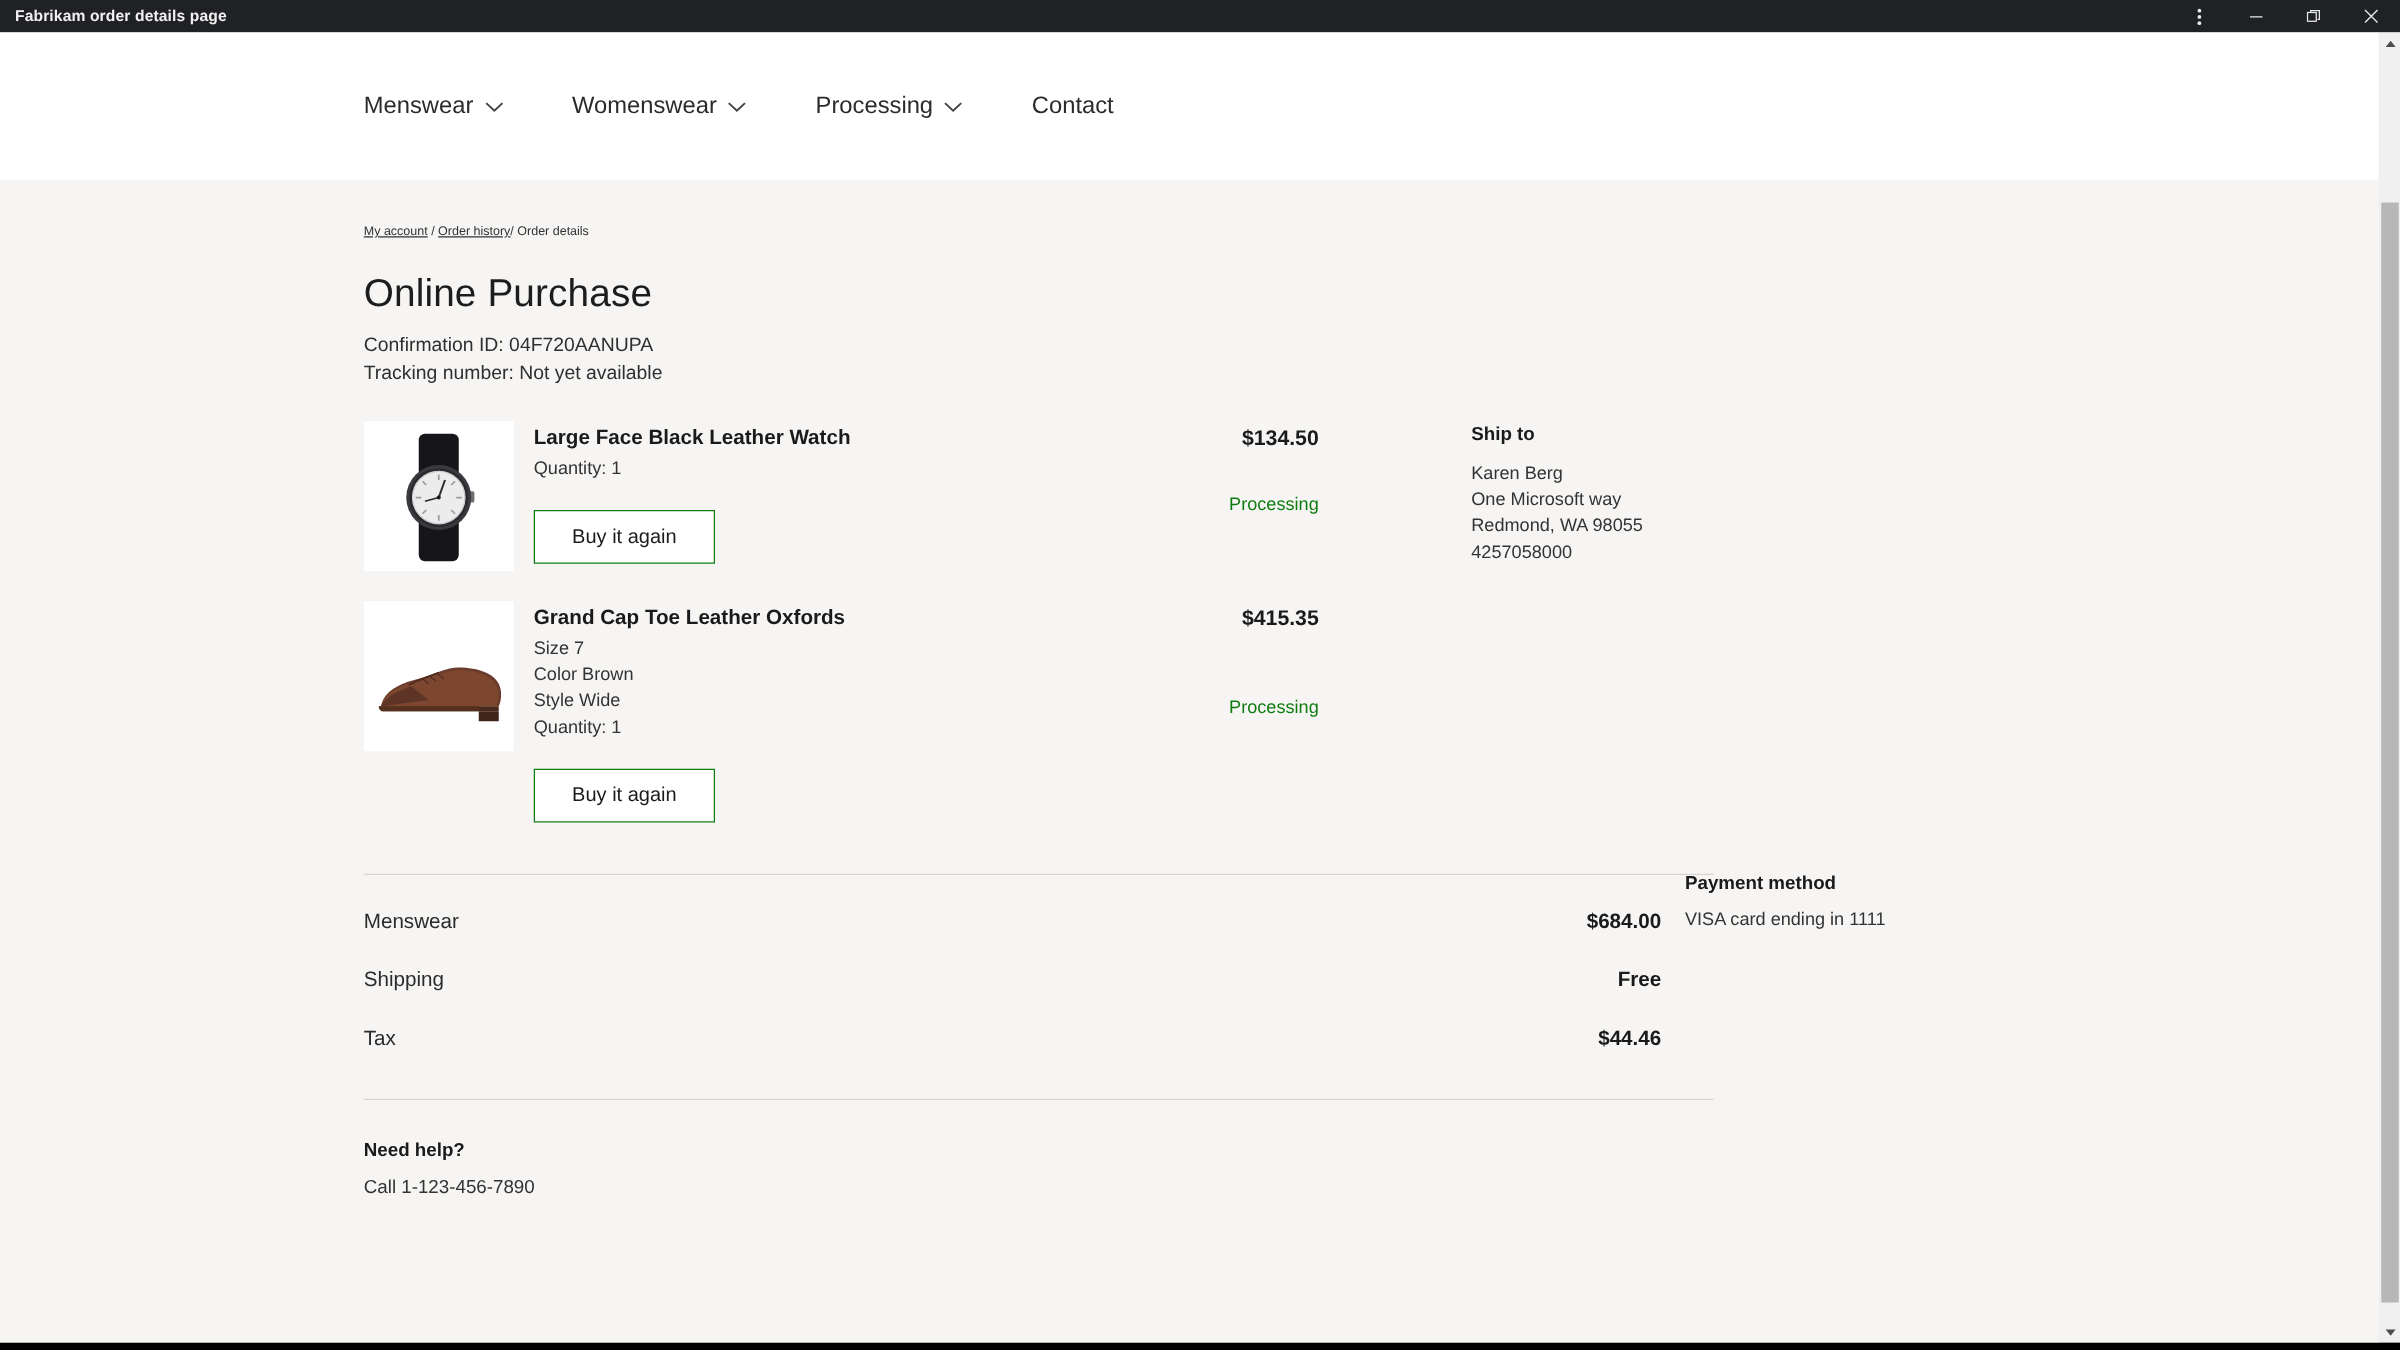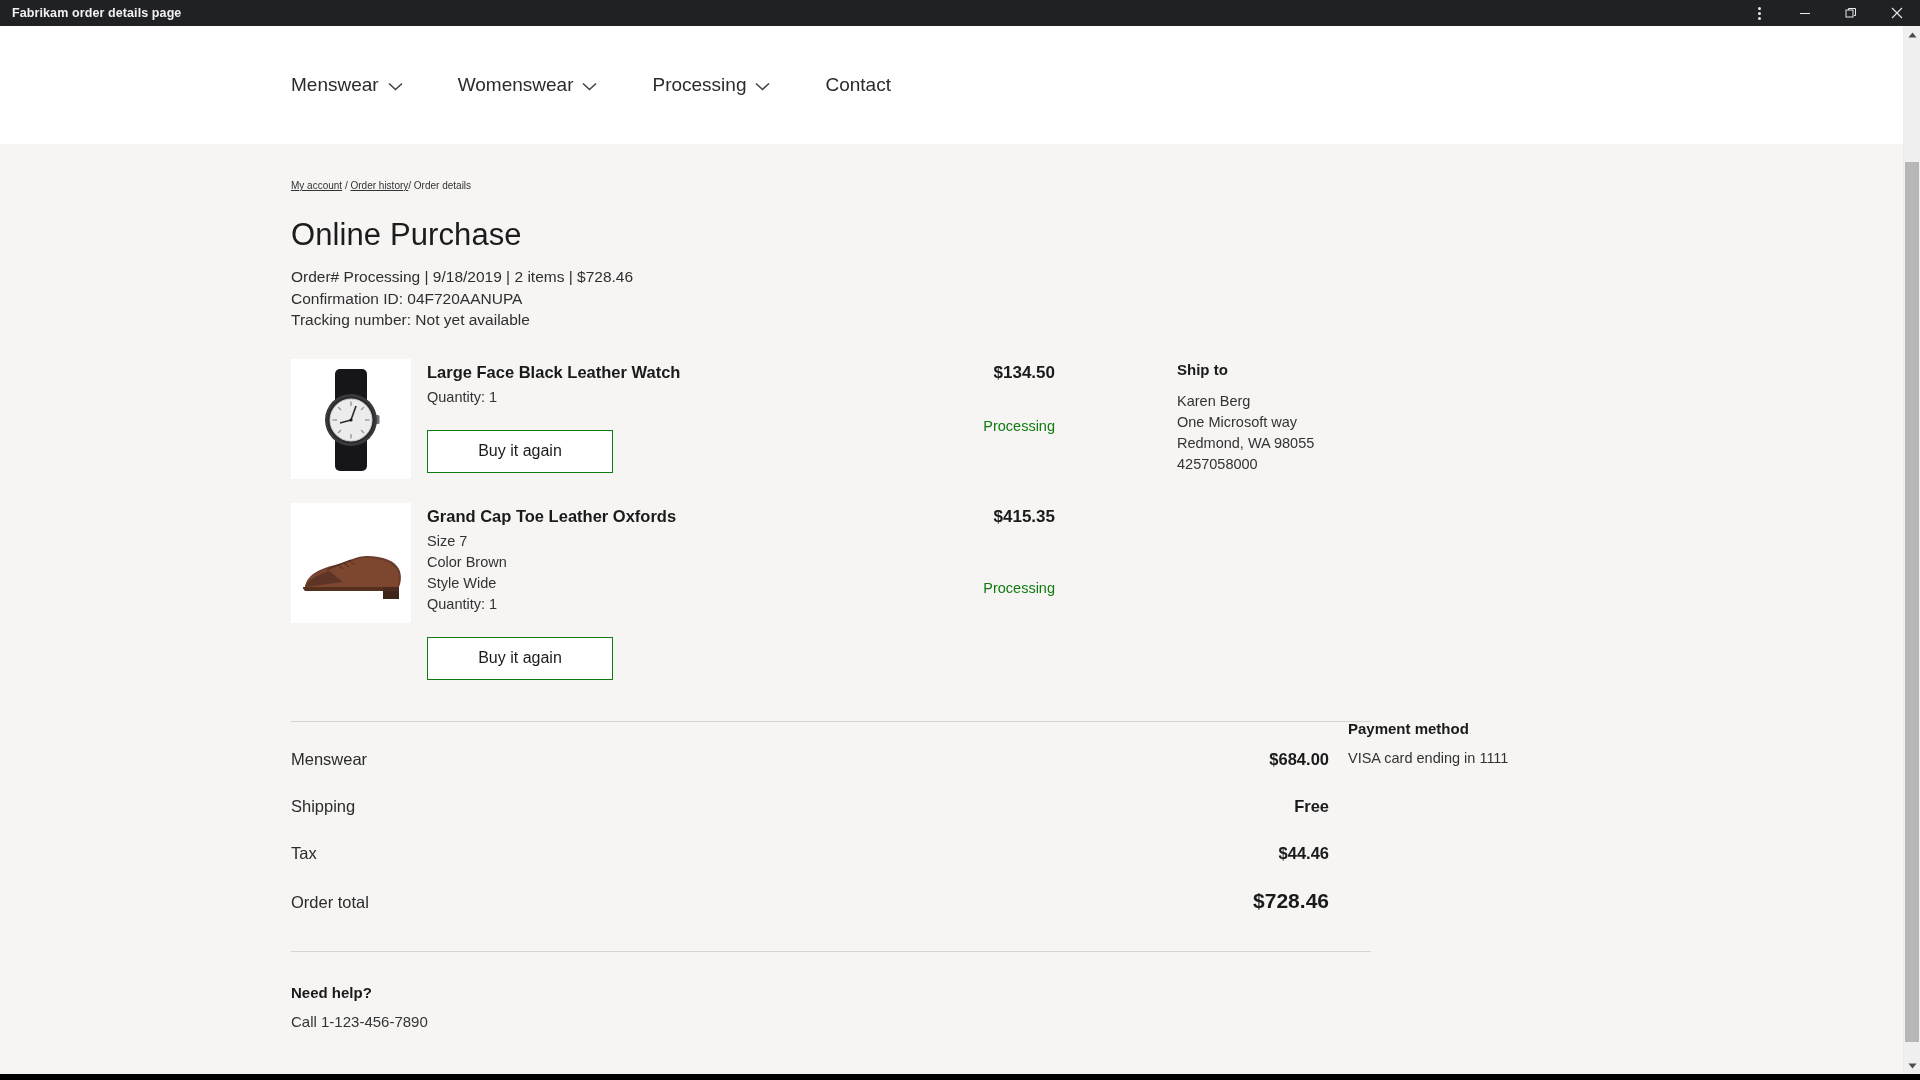--- a/index.html
+++ b/index.html
@@ -107,21 +107,21 @@
     width: 120px; height: 120px; flex: 0 0 120px;
     background: #ffffff;
     overflow: hidden;
     display: flex; align-items: center; justify-content: center;
   }
   .item-info { flex: 0 0 430px; padding-left: 16px; padding-top: 4px; }
   .item-name { font-size: 16.5px; font-weight: bold; color: #1a1a1a; }
   .item-attrs { margin-top: 5px; font-size: 14.5px; color: #333333; line-height: 21px; }
   .buy-again-btn {
     margin-top: 22px;
-    width: 186px; height: 43px;
+    width: 145px; height: 43px;
     background: #ffffff;
     border: 1px solid #107c10;
     color: #1b1b1b;
     font-size: 16px;
     font-family: "Liberation Sans", sans-serif;
     cursor: pointer;
     display: flex; align-items: center; justify-content: center;
   }
   .item-price-col {
     flex: 0 0 230px;
@@ -268,21 +268,20 @@
 
       <div id="page-body">
         <div id="content-wrap">
 
           <div id="breadcrumb">
             <a>My account</a><span class="bc-sep"> / </span><a>Order history</a><span class="bc-sep">/ </span><span id="bc-current">Order details</span>
           </div>
 
           <h1 id="page-title">Online Purchase</h1>
           <div id="order-meta">
-            <div>Order# Processing | 9/18/2019 | 2 items | $728.46</div>
             <div>Confirmation ID: 04F720AANUPA</div>
             <div>Tracking number: Not yet available</div>
           </div>
 
           <div id="items-list">
 
             <div class="order-item" id="order-item-1">
               <div class="item-thumb">
                 <svg width="120" height="120" viewBox="0 0 120 120">
                   <rect x="0" y="0" width="120" height="120" fill="#ffffff"></rect>
@@ -374,24 +373,20 @@
               <div class="total-row">
                 <span class="total-label">Shipping</span>
                 <span class="total-value">Free</span>
               </div>
 
               <div class="total-row">
                 <span class="total-label">Tax</span>
                 <span class="total-value">$44.46</span>
               </div>
 
-              <div class="total-row" id="row-order-total">
-                <span class="total-label">Order total</span>
-                <span class="total-value">$728.46</span>
-              </div>
 
             </div>
 
             <div id="payment-method">
               <div class="pay-title">Payment method</div>
               <div class="pay-line">VISA card ending in 1111</div>
             </div>
           </div>
 
           <div class="divider" id="help-divider"></div>

